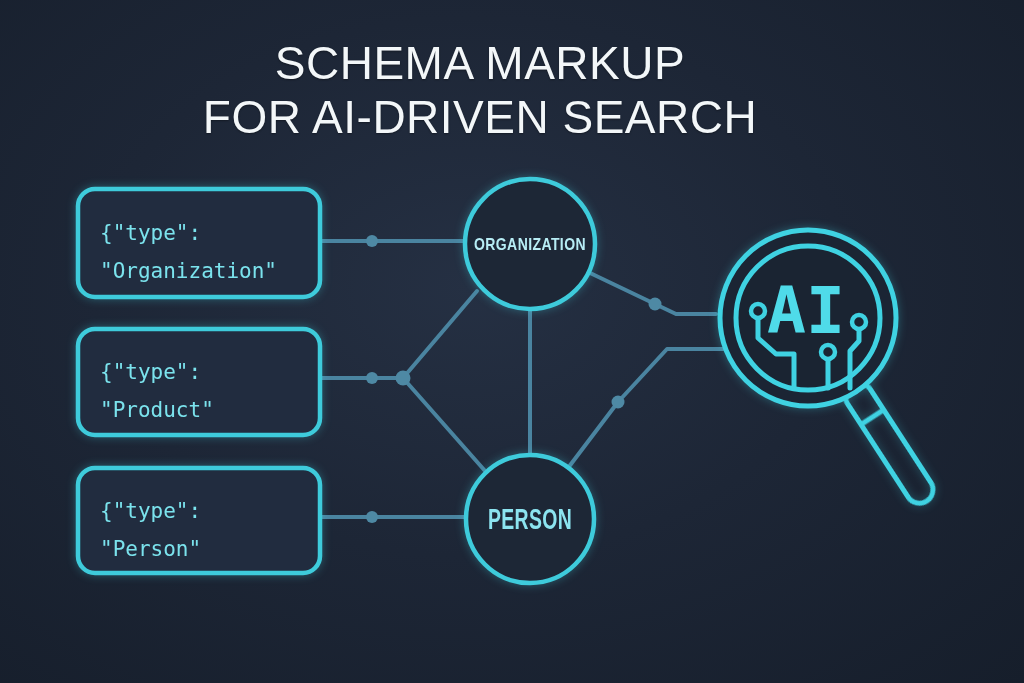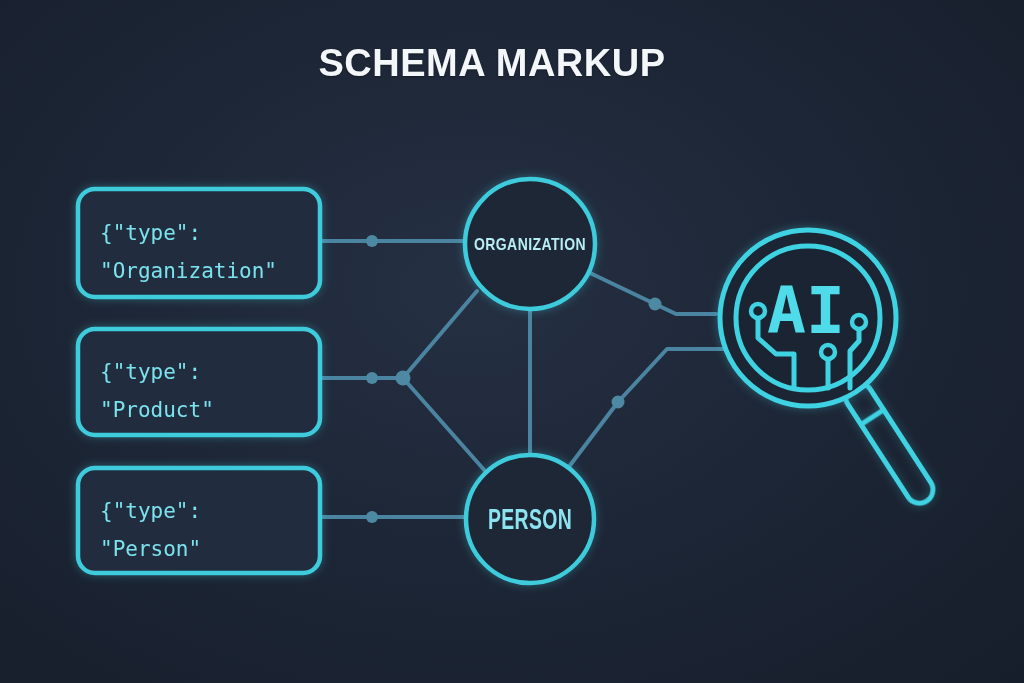--- a/index.html
+++ b/index.html
@@ -4,25 +4,25 @@
 <style>
   html, body { margin: 0; padding: 0; background: #10161f; }
   .canvas {
     position: relative;
     width: 1024px; height: 683px;
     overflow: hidden;
     background: radial-gradient(ellipse at 46% 42%, #253043 0%, #1d2636 48%, #161e2b 100%);
     font-family: "Liberation Sans", sans-serif;
   }
   .title-block {
-    position: absolute; top: 36px; left: 16px; width: 952px;
+    position: absolute; top: 36px; left: 4px; width: 952px;
     text-align: center;
     color: #f3f7f9;
-    font-weight: bold;
-    font-size: 38px;
+    font-weight: normal;
+    font-size: 46px;
     line-height: 54px;
     letter-spacing: 0.5px;
     text-shadow: 0 1px 2px rgba(0,0,0,0.35);
   }
   .diagram-svg { position: absolute; left: 0; top: 0; }
   .connector { stroke: #4a84a0; stroke-width: 4; fill: none; stroke-linecap: round; stroke-linejoin: round; }
   .dot { fill: #4e89a4; }
   .cyan-glow { filter: drop-shadow(0 0 5px rgba(62,203,219,0.35)); }
   .schema-box { fill: #212c3f; stroke: #3ecbdb; stroke-width: 4.5; }
   .code-text { fill: #7be3ed; font-family: "DejaVu Sans Mono", monospace; font-size: 21px; }
@@ -36,20 +36,21 @@
   .ai-text { fill: #4fdbe9; font-family: "DejaVu Sans Mono", monospace; font-weight: bold; font-size: 64px; }
   .handle { stroke: #3fd2e2; stroke-width: 5; fill: none; }
 </style>
 </head>
 <body>
 
 <div class="canvas">
 
   <div class="title-block">
     <div>SCHEMA MARKUP</div>
+    <div>FOR AI-DRIVEN SEARCH</div>
   </div>
 
   <svg class="diagram-svg" width="1024" height="683" viewBox="0 0 1024 683">
 
     <g>
       <path class="connector" d="M320 241 H465"></path>
       <path class="connector" d="M320 378 H403"></path>
       <path class="connector" d="M403 378 L477 291"></path>
       <path class="connector" d="M403 378 L486 472"></path>
       <path class="connector" d="M320 517 H466"></path>

